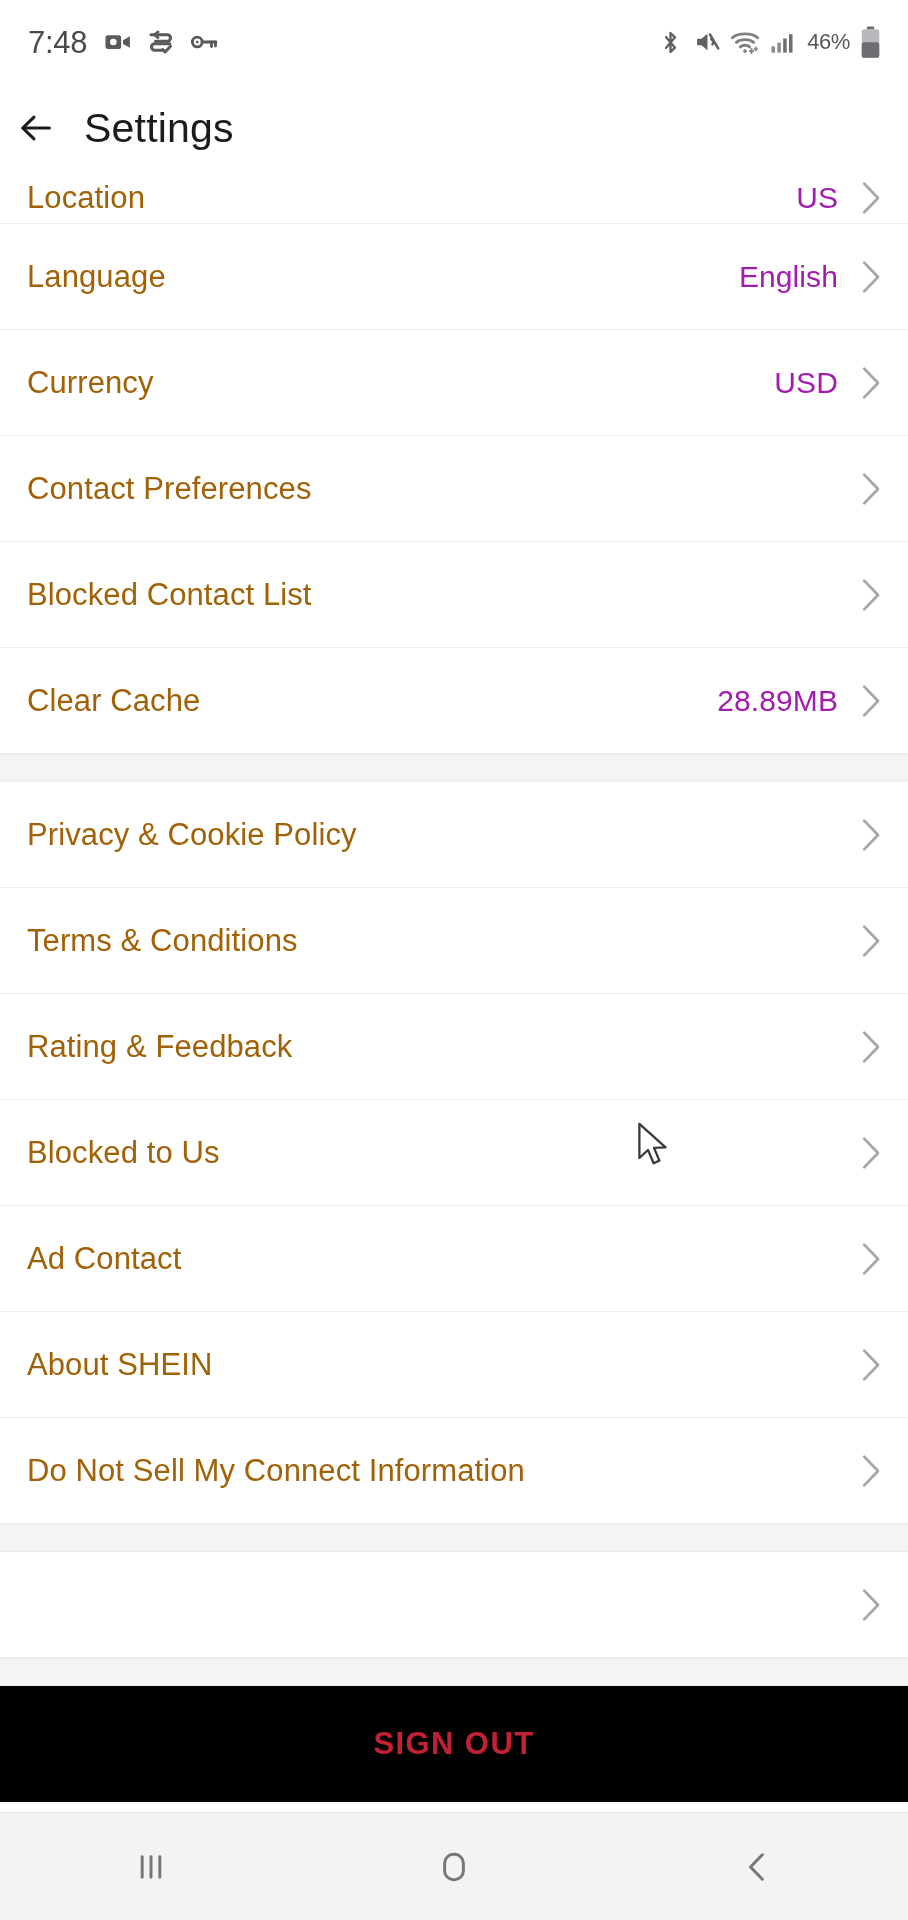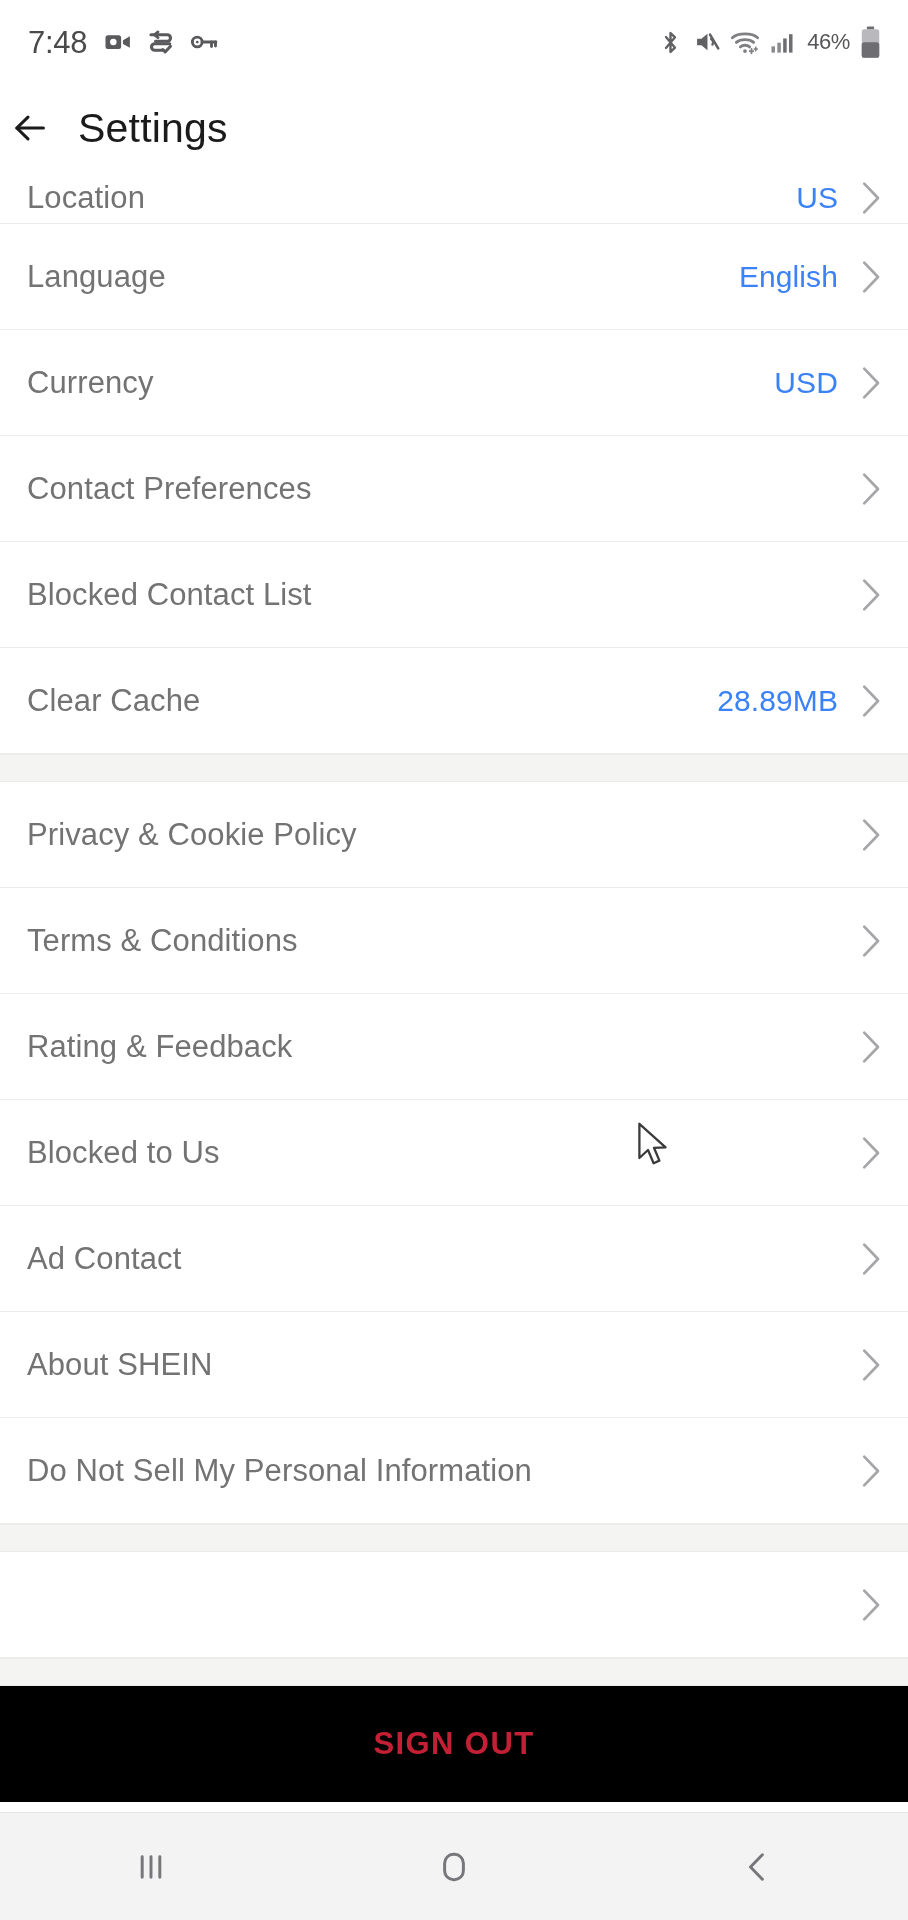--- a/index.html
+++ b/index.html
@@ -58,21 +58,21 @@
     letter-spacing: -0.4px;
     padding-left: 2px;
   }
 
   
   .app-header {
     height: 88px;
     flex: 0 0 88px;
     display: flex;
     align-items: center;
-    padding-left: 8px;
+    padding-left: 14px;
     gap: 26px;
     background: #ffffff;
   }
   .back-arrow {
     width: 44px;
     height: 44px;
     display: inline-flex;
     align-items: center;
     justify-content: center;
     cursor: pointer;
@@ -123,29 +123,29 @@
   }
 
   .row-inner {
     display: flex;
     align-items: center;
     width: 100%;
   }
 
   .row-label {
     font-size: 31px;
-    color: #737373;
+    color: #a16207;
     font-weight: 400;
     letter-spacing: 0.1px;
     white-space: nowrap;
   }
   .row-spacer { flex: 1 1 auto; }
   .row-value {
     font-size: 30px;
-    color: #3b82f6;
+    color: #a21caf;
     letter-spacing: 0.1px;
     white-space: nowrap;
     padding-right: 22px;
   }
   .chev {
     display: inline-flex;
     align-items: center;
     justify-content: center;
     width: 22px;
     flex: 0 0 22px;
@@ -441,21 +441,21 @@
           <span class="row-spacer"></span>
           <span class="chev">
             <svg width="22" height="34" viewBox="0 0 11 17">
               <path d="M2.1 1.3 L9.0 8.5 L2.1 15.7" stroke="#a6a6a9" stroke-width="1.35" fill="none" stroke-linecap="round" stroke-linejoin="round"></path>
             </svg>
           </span>
         </div>
       </div>
       <div class="row">
         <div class="row-inner">
-          <span class="row-label">Do Not Sell My Personal Information</span>
+          <span class="row-label">Do Not Sell My Connect Information</span>
           <span class="row-spacer"></span>
           <span class="chev">
             <svg width="22" height="34" viewBox="0 0 11 17">
               <path d="M2.1 1.3 L9.0 8.5 L2.1 15.7" stroke="#a6a6a9" stroke-width="1.35" fill="none" stroke-linecap="round" stroke-linejoin="round"></path>
             </svg>
           </span>
         </div>
       </div>
       <div class="section-gap"></div>
       <div class="row">

